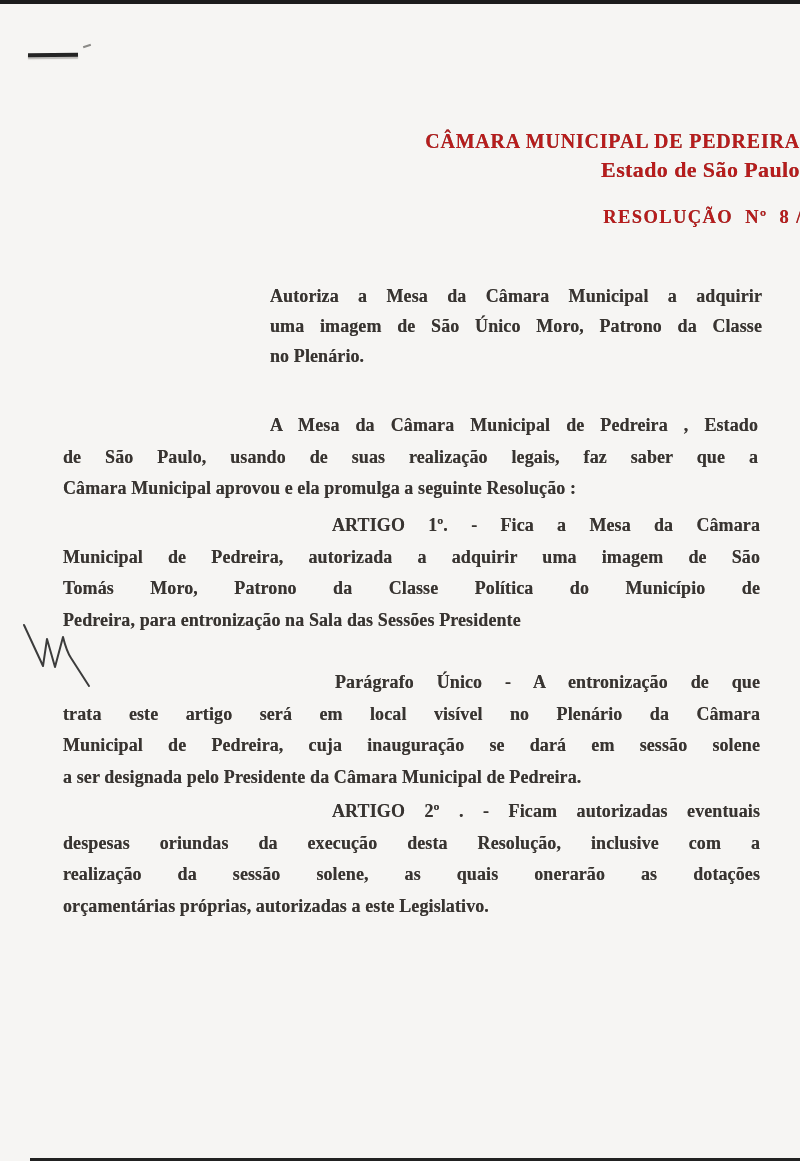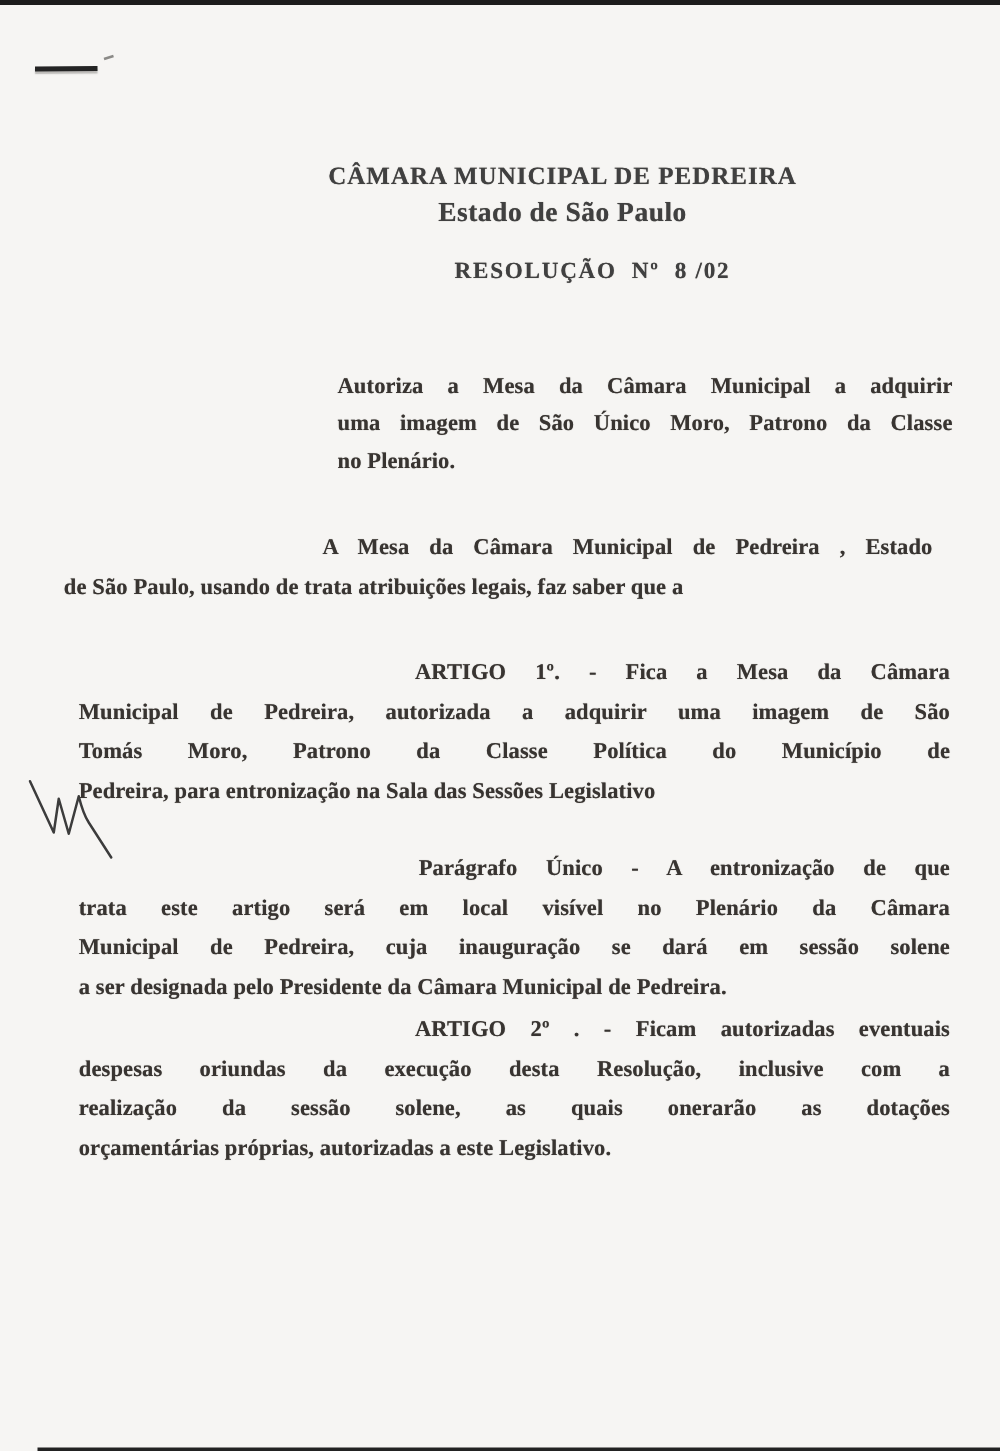--- a/index.html
+++ b/index.html
@@ -34,42 +34,42 @@
     width: 8px; height: 2px;
     background: #8b8a87;
     transform: rotate(-18deg);
   }
   .scribble {
     position: absolute; left: 12px; top: 615px;
     width: 90px; height: 85px;
   }
   .doc-head {
     position: absolute; left: 100px; width: 700px;
-    text-align: center;
-    color: #404040;
+    text-align: right;
+    color: #b91c1c;
     text-shadow: 0 0 0.6px rgba(70,66,60,0.75);
   }
   .org-name   { top: 130px; font-size: 20px; letter-spacing: 0.8px; }
   .org-sub    { top: 157px; font-size: 22px; letter-spacing: 0.4px; }
   .doc-title  { top: 207px; left: 124px; font-size: 18.5px; letter-spacing: 1.4px; white-space: pre; }
   .para {
     position: absolute;
     font-size: 18px;
     color: #383431;
     text-shadow: 0 0 0.6px rgba(72,68,62,0.7);
     letter-spacing: 0.1px;
   }
   .para .line {
     text-align: justify;
     text-align-last: justify;
   }
   .para .line:last-child { text-align-last: left; }
-  .para .line:first-child { padding-left: var(--indent, 0px); margin-top: 12px; }
+  .para .line:first-child { padding-left: var(--indent, 0px); }
   .ementa    { left: 270px; top: 281px; width: 492px; line-height: 30px; --indent: 0px; }
-  .preamble  { left: 51px;  top: 410px; width: 695px; line-height: 31.5px; --indent: 207px; }
+  .preamble  { left: 63px;  top: 410px; width: 695px; line-height: 31.5px; --indent: 207px; }
   .artigo1   { left: 63px;  top: 510px; width: 697px; line-height: 31.5px; --indent: 269px; }
   .parunico  { left: 63px;  top: 667px; width: 697px; line-height: 31.5px; --indent: 272px; }
   .artigo2   { left: 63px;  top: 796px; width: 697px; line-height: 31.5px; --indent: 269px; }
 </style>
 </head>
 <body>
 
 <div class="scan-bar-top"></div>
 <div class="scan-bar-bottom"></div>
 <div class="ink-dash"></div>
@@ -83,27 +83,28 @@
 <div class="doc-head org-sub">Estado de São Paulo</div>
 <div class="doc-head doc-title">RESOLUÇÃO  Nº  8 /02</div>
 
 <div class="para ementa">
     <div class="line">Autoriza a Mesa da Câmara Municipal a adquirir</div>
     <div class="line">uma imagem de São Único Moro, Patrono da Classe</div>
     <div class="line">no Plenário.</div>
   </div>
 <div class="para preamble">
     <div class="line">A Mesa da Câmara Municipal de Pedreira , Estado</div>
-    <div class="line">de São Paulo, usando de trata atribuições legais, faz saber que a</div>
+    <div class="line">de São Paulo, usando de suas realização legais, faz saber que a</div>
+    <div class="line">Câmara Municipal aprovou e ela promulga a seguinte Resolução :</div>
   </div>
 <div class="para artigo1">
     <div class="line">ARTIGO 1º. - Fica a Mesa da Câmara</div>
     <div class="line">Municipal de Pedreira, autorizada a adquirir uma imagem de São</div>
     <div class="line">Tomás Moro, Patrono da Classe Política do Município de</div>
-    <div class="line">Pedreira, para entronização na Sala das Sessões Legislativo</div>
+    <div class="line">Pedreira, para entronização na Sala das Sessões Presidente</div>
   </div>
 <div class="para parunico">
     <div class="line">Parágrafo Único - A entronização de que</div>
     <div class="line">trata este artigo será em local visível no Plenário da Câmara</div>
     <div class="line">Municipal de Pedreira, cuja inauguração se dará em sessão solene</div>
     <div class="line">a ser designada pelo Presidente da Câmara Municipal de Pedreira.</div>
   </div>
 <div class="para artigo2">
     <div class="line">ARTIGO 2º . - Ficam autorizadas eventuais</div>
     <div class="line">despesas oriundas da execução desta Resolução, inclusive com a</div>

